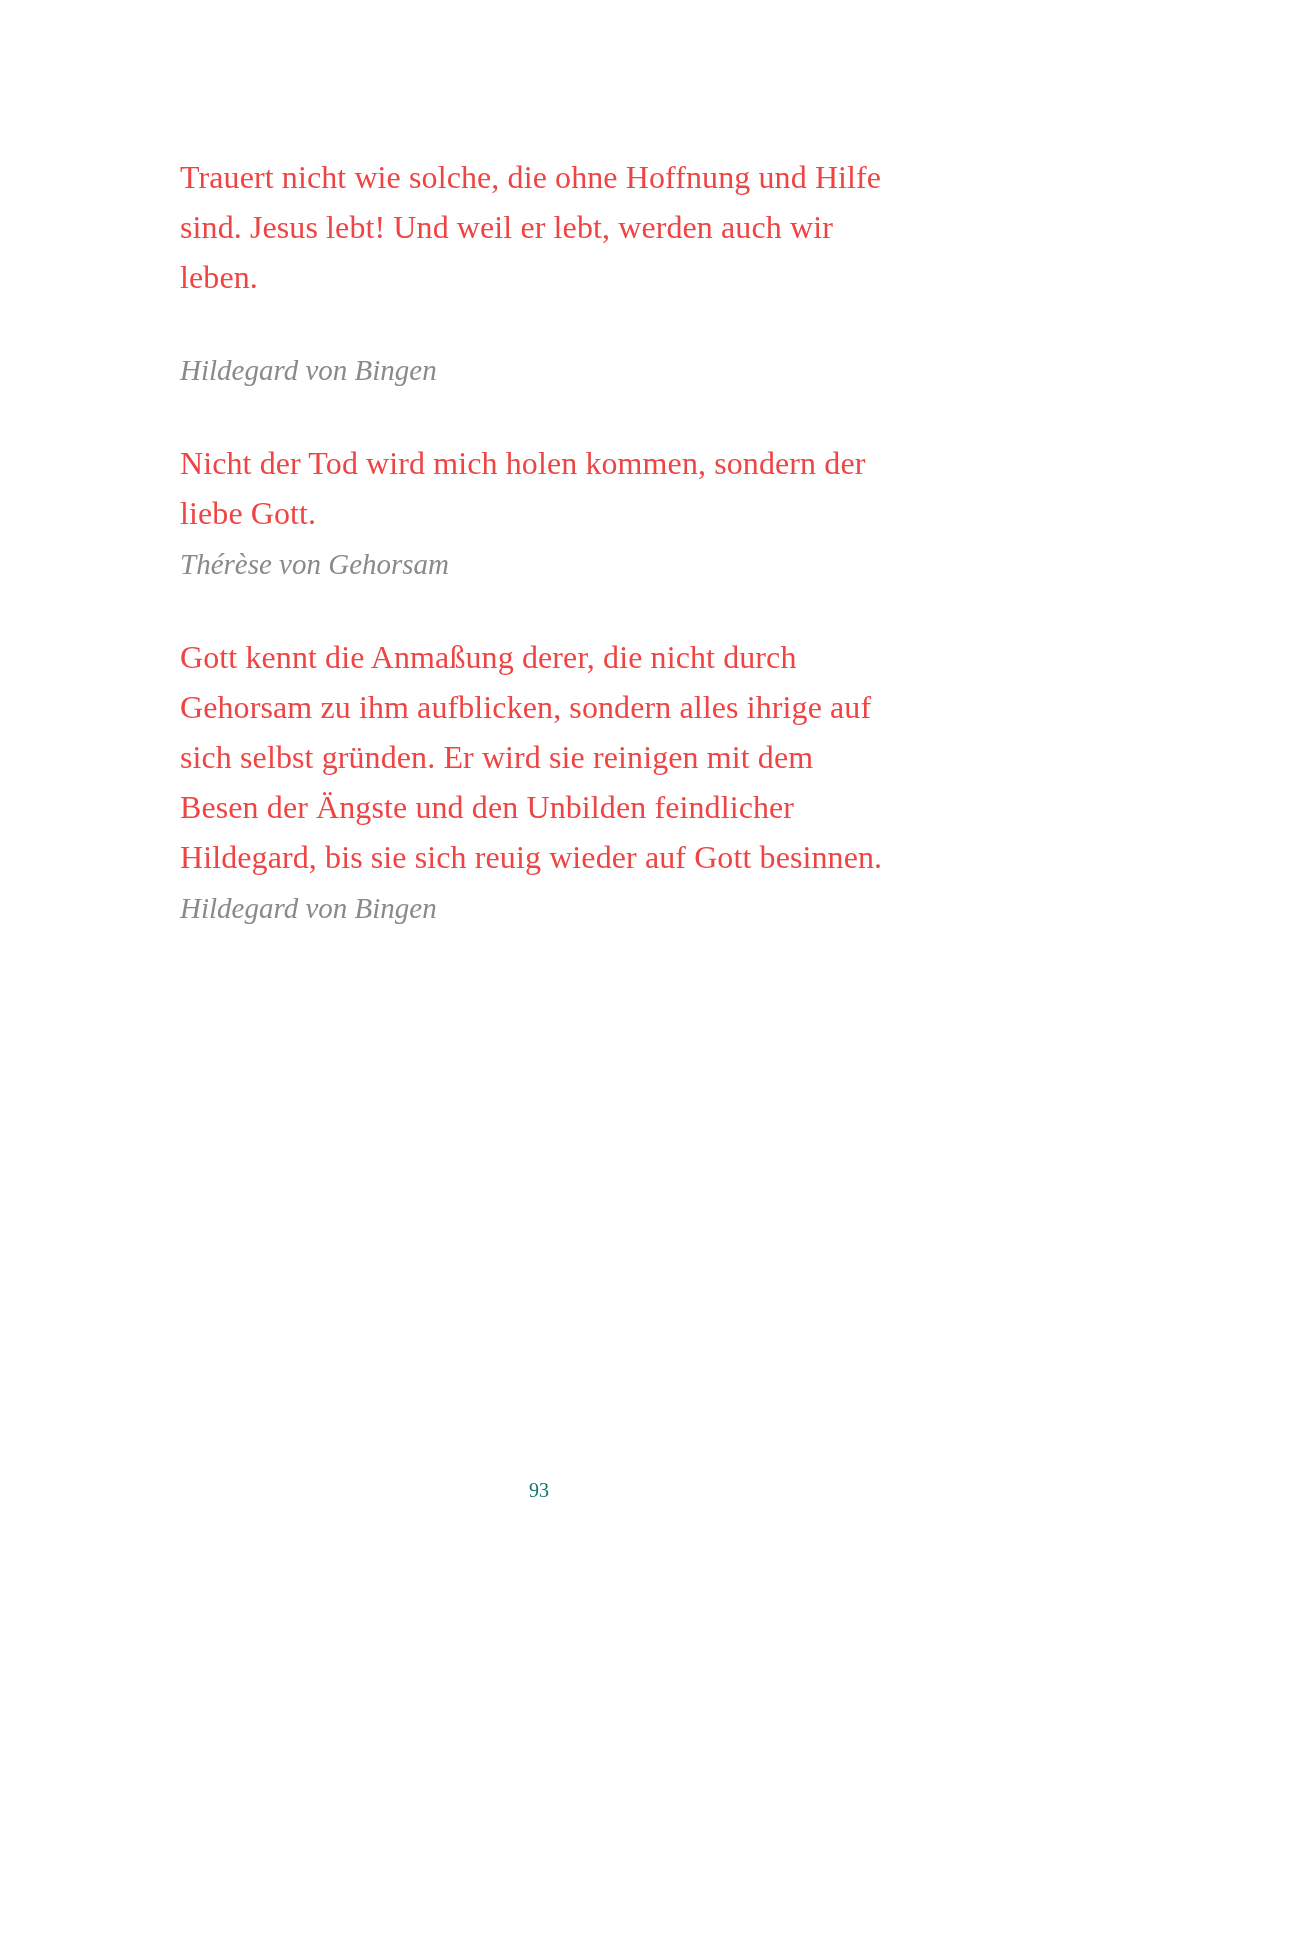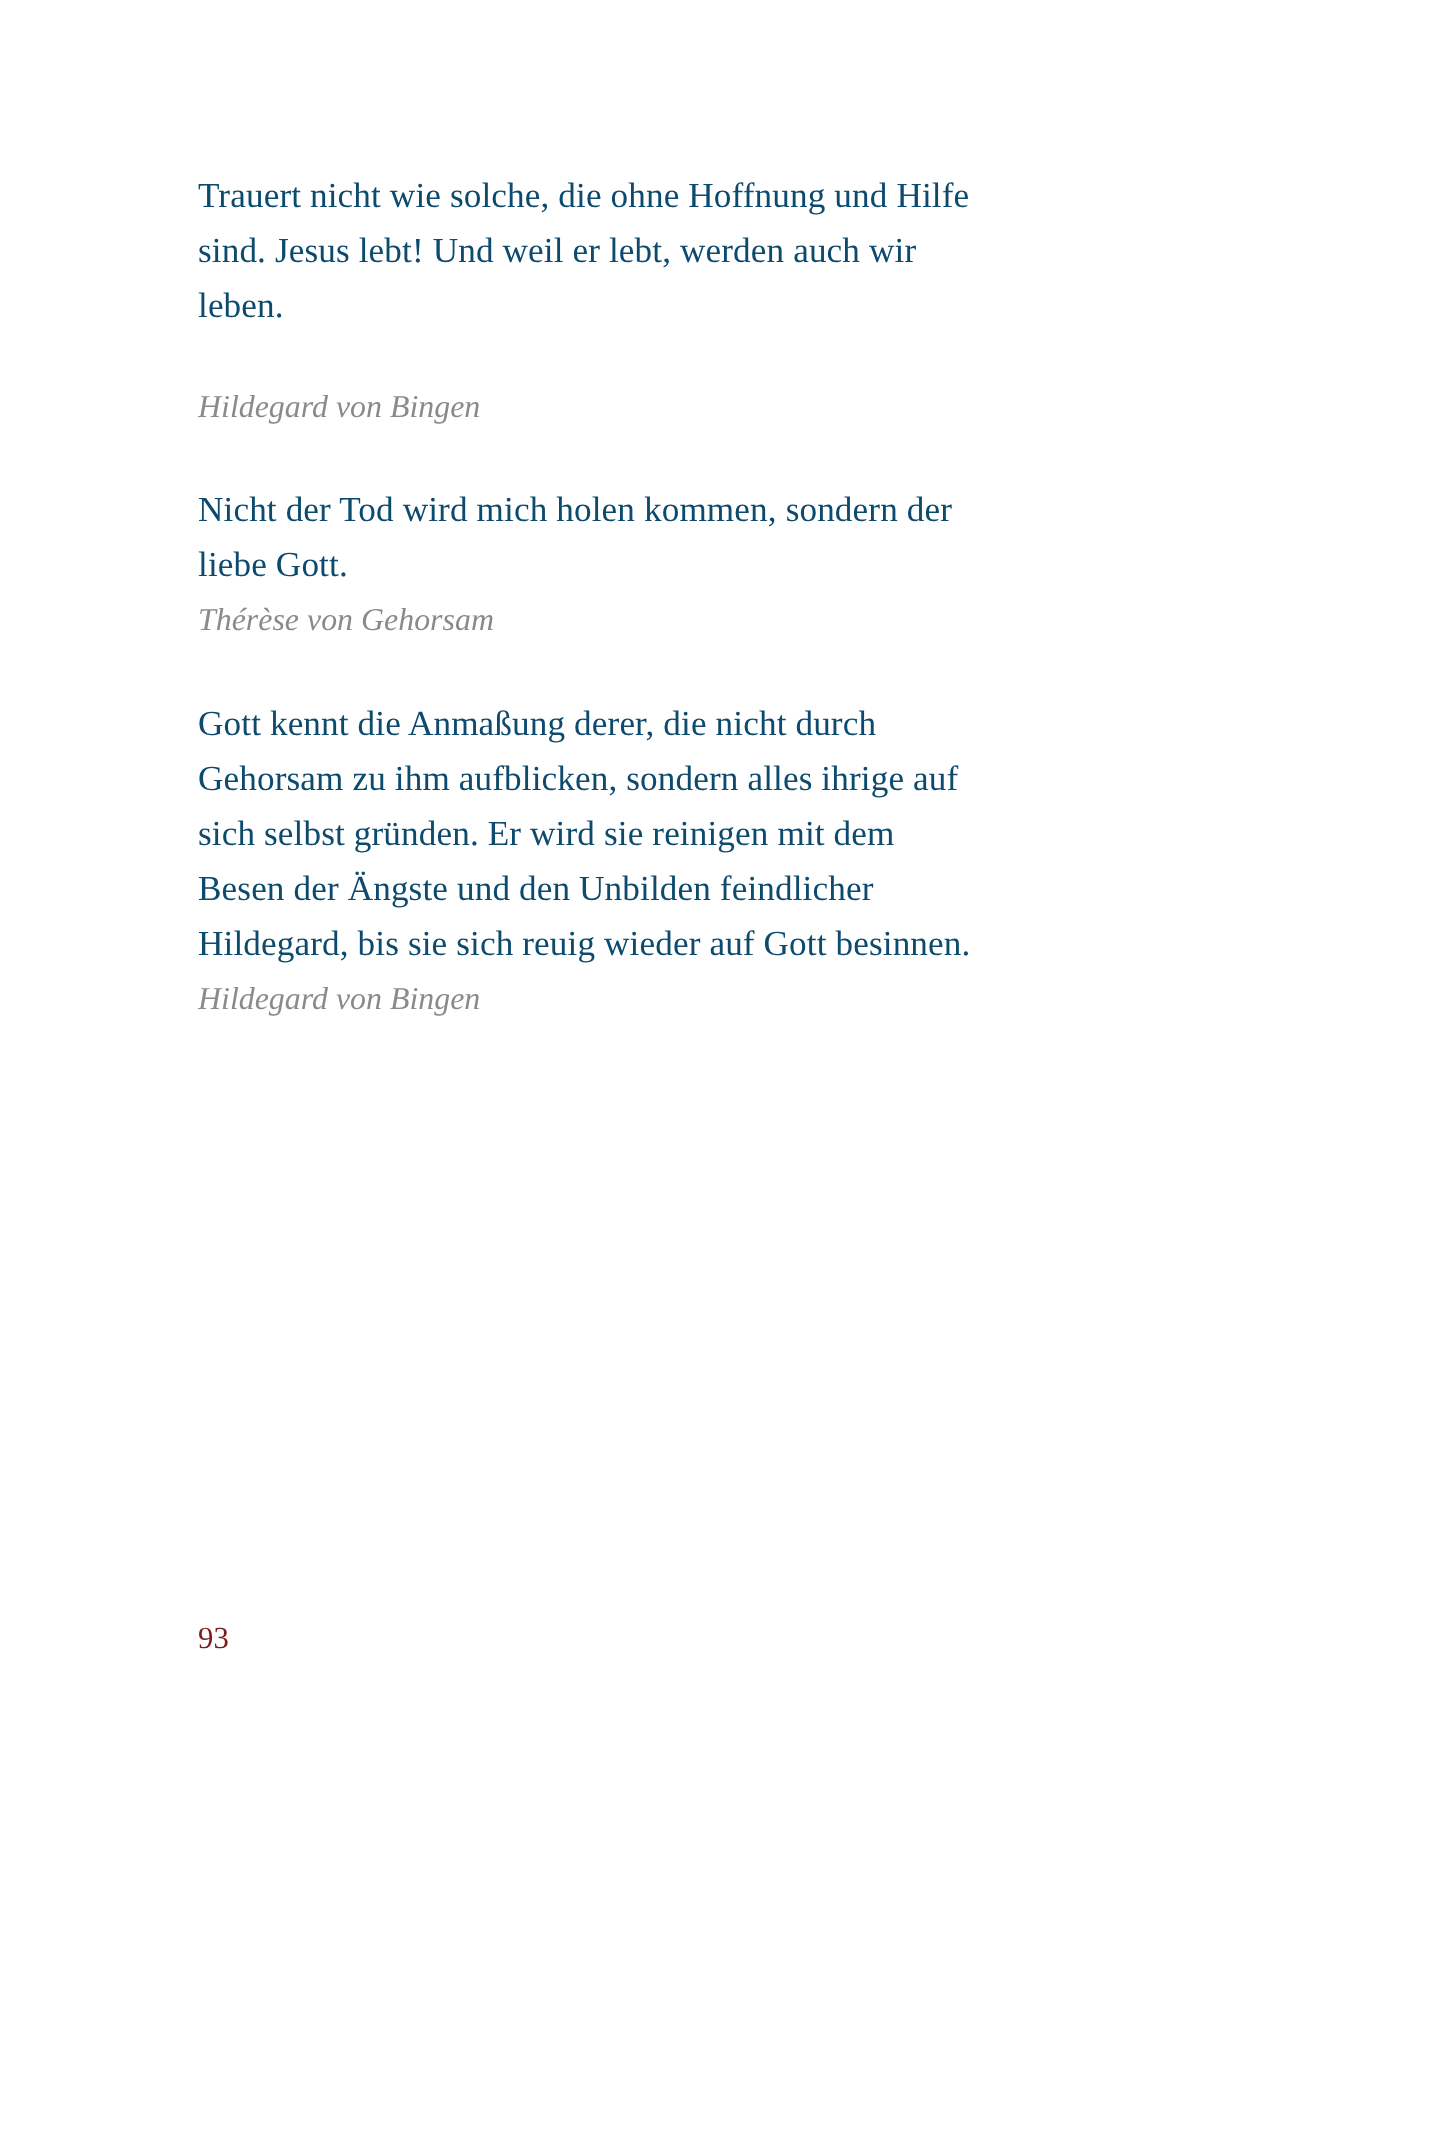--- a/index.html
+++ b/index.html
@@ -20,38 +20,39 @@
       top: 152px;
       width: 718px;
     }
     .quote-block {
       margin: 0 0 45px 0;
     }
     .quote-text {
       margin: 0;
       font-size: 32px;
       line-height: 50px;
-      color: #0c4a6e;
+      color: #ef4444;
       letter-spacing: 0.1px;
     }
     .quote-author {
       margin: 3px 0 0 0;
       font-size: 29px;
       line-height: 46px;
       font-style: italic;
       color: #8a8a8a;
     }
     .page-number {
       position: absolute;
       top: 1472px;
       left: 180px;
       width: 718px;
-      font-size: 28px;
+      text-align: center;
+      font-size: 20px;
       line-height: 36px;
-      color: #7f1d1d;
+      color: #0f766e;
     }
   </style>
 </head>
 <body>
 
 <div class="text-column">
 
   <div class="quote-block">
     <p class="quote-text">Trauert nicht wie solche, die ohne Hoffnung und Hilfe sind. Jesus lebt! Und weil er lebt, werden auch wir leben.</p>
   </div>

